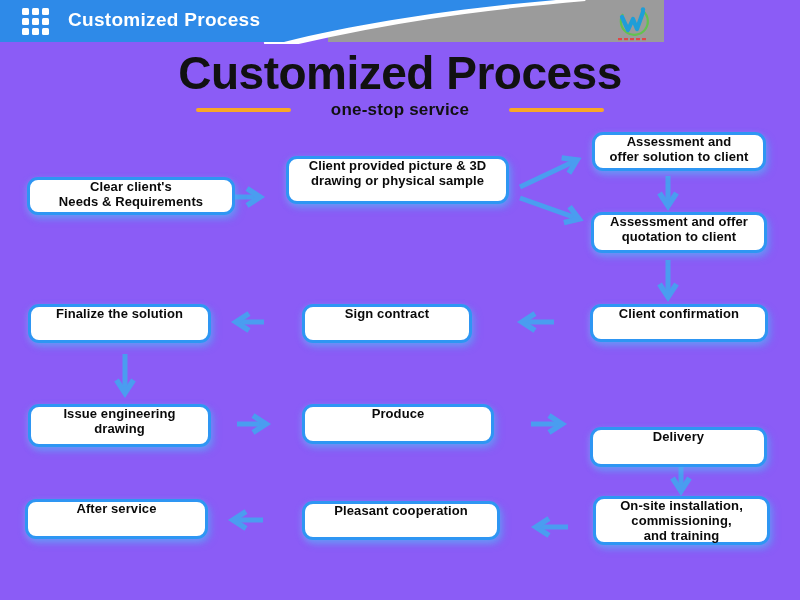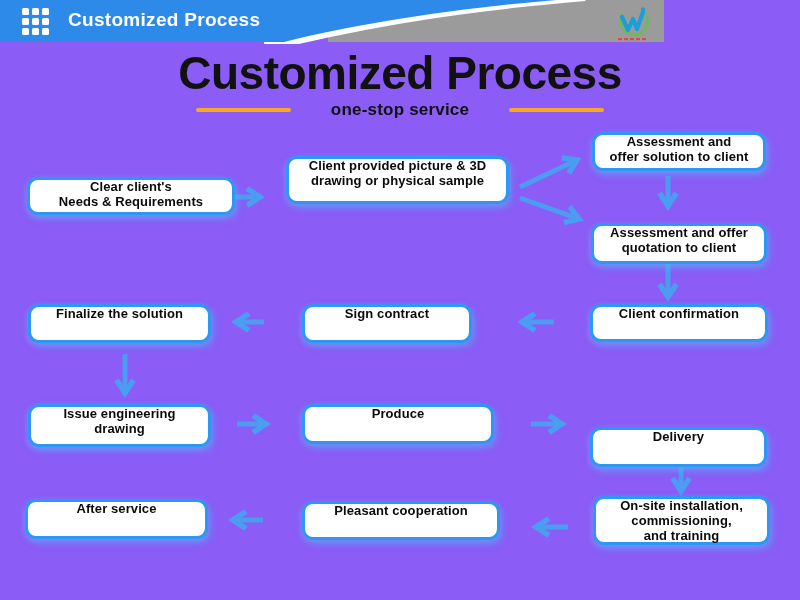--- a/index.html
+++ b/index.html
@@ -160,21 +160,21 @@
   <div class="flow-box" style="left:286px;top:156px;width:223px;height:48px;">
     <span>Client provided picture &amp; 3D
 drawing or physical sample</span>
   </div>
 
   <div class="flow-box" style="left:592px;top:132px;width:174px;height:39px;">
     <span>Assessment and
 offer solution to client</span>
   </div>
 
-  <div class="flow-box" style="left:591px;top:212px;width:176px;height:41px;margin-top:11px;">
+  <div class="flow-box" style="left:591px;top:212px;width:176px;height:41px;">
     <span>Assessment and offer
 quotation to client</span>
   </div>
 
   <div class="flow-box" style="left:590px;top:304px;width:178px;height:38px;">
     <span>Client confirmation</span>
   </div>
 
   <div class="flow-box" style="left:302px;top:304px;width:170px;height:39px;">
     <span>Sign contract</span>

